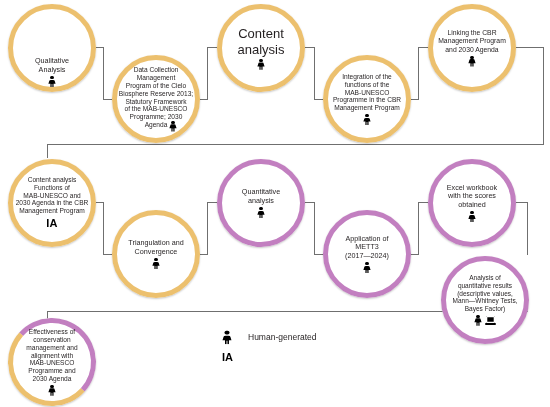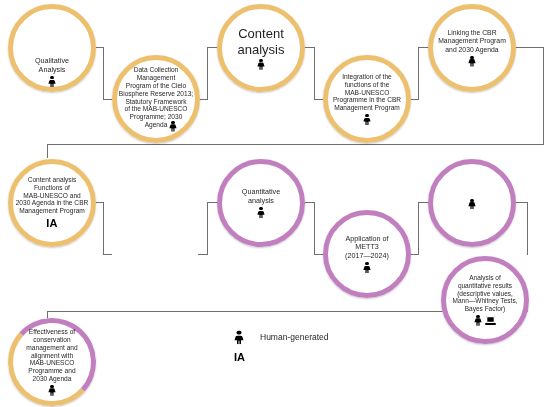--- a/index.html
+++ b/index.html
@@ -80,21 +80,21 @@
     content:"";position:absolute;left:1px;top:0;width:9px;height:7px;
     background:#000;border-radius:1px;
     box-shadow:inset 0 0 0 1.3px #fff;
   }
   .ico-laptop::after{
     content:"";position:absolute;left:0;top:7.2px;width:11px;height:1.8px;
     background:#000;border-radius:1px;
   }
 
   
-  #legend{position:absolute;z-index:4;margin-left:12px;}
+  #legend{position:absolute;z-index:4;}
   .legend-row{display:flex;align-items:center;height:20px;}
   .legend-glyph{width:26px;display:flex;align-items:center;justify-content:flex-start;}
   .legend-text{font-size:8.5px;color:#231f20;}
   .legend-ia{font-weight:bold;font-size:11px;color:#000;}
 </style>
 </head>
 <body>
 
 <div id="canvas">
 
@@ -197,20 +197,30 @@
 Functions of
 MAB-UNESCO and
 2030 Agenda in the CBR
 Management Program</span>
       <span class="badges">
         <b class="badge-ia">IA</b>
       </span>
     </div>
   </div>
 
+  <div class="node" style="left:112px;top:210px;width:88px;height:88px;">
+    <div class="ring ring-gold"></div>
+    <div class="inner" style="font-size:7.2px;">
+      <span class="label" style="white-space:pre-line;">Triangulation and
+Convergence</span>
+      <span class="badges">
+        <i class="ico-person"></i>
+      </span>
+    </div>
+  </div>
 
   <div class="node" style="left:217px;top:159px;width:88px;height:88px;">
     <div class="ring ring-purple"></div>
     <div class="inner" style="font-size:7.2px;">
       <span class="label" style="white-space:pre-line;">Quantitative
 analysis</span>
       <span class="badges">
         <i class="ico-person"></i>
       </span>
     </div>
@@ -224,20 +234,23 @@
 (2017—2024)</span>
       <span class="badges">
         <i class="ico-person"></i>
       </span>
     </div>
   </div>
 
   <div class="node" style="left:428px;top:159px;width:88px;height:88px;">
     <div class="ring ring-purple"></div>
     <div class="inner" style="font-size:7.2px;">
+      <span class="label" style="white-space:pre-line;">Excel workbook
+with the scores
+obtained</span>
       <span class="badges">
         <i class="ico-person"></i>
       </span>
     </div>
   </div>
 
   <div class="node" style="left:441px;top:256px;width:88px;height:88px;">
     <div class="ring ring-purple"></div>
     <div class="inner" style="font-size:6.5px;">
       <span class="label" style="white-space:pre-line;">Analysis of

